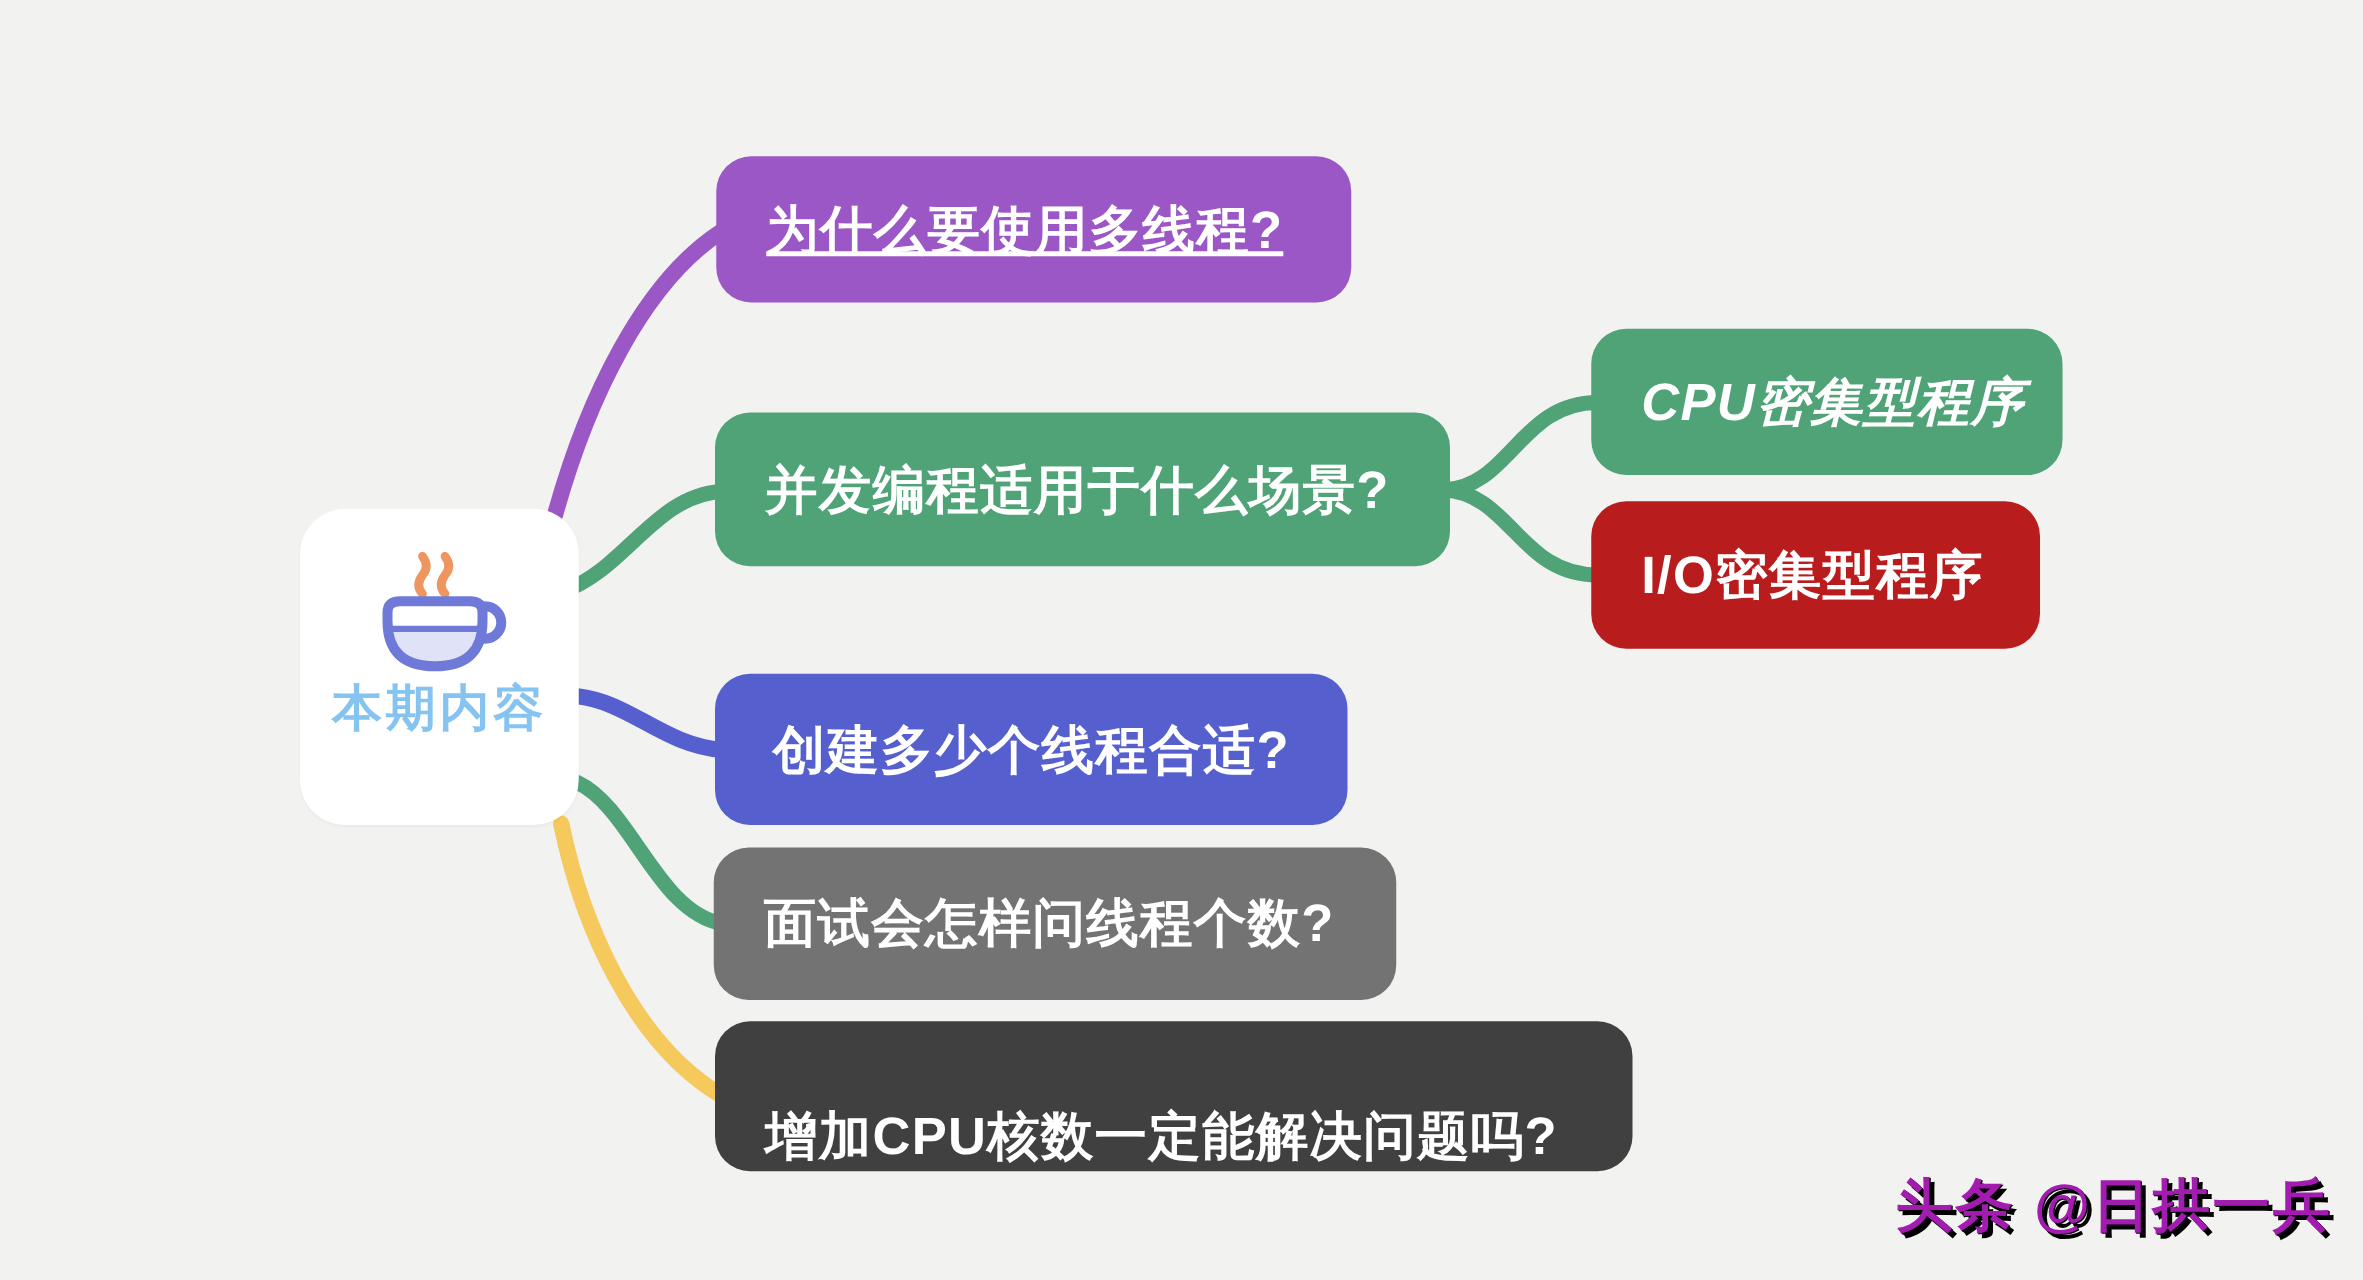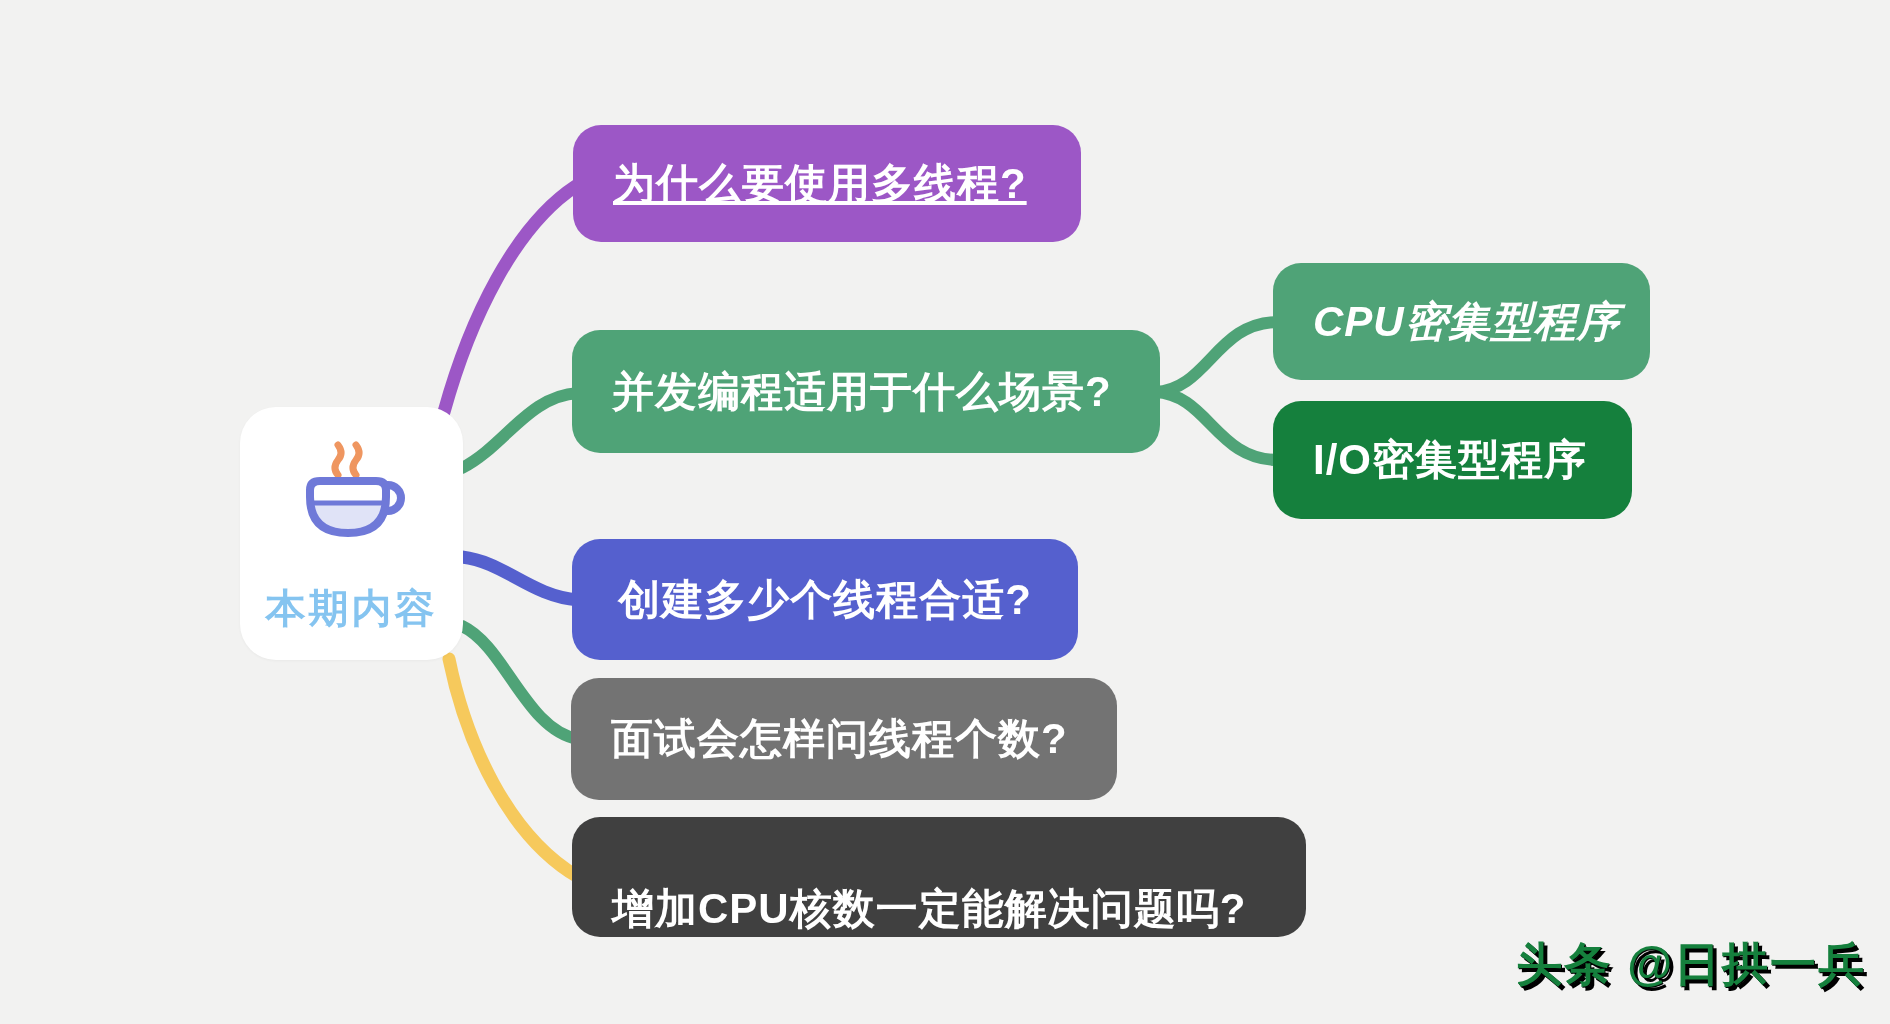--- a/index.html
+++ b/index.html
@@ -37,39 +37,38 @@
     border-radius:36px;
     display:flex;flex-direction:column;align-items:center;
     cursor:pointer;
     box-shadow:0 1px 3px rgba(0,0,0,0.04);
   }
   .center-icon{
     margin-top:30px;
     width:112px;height:102px;
   }
   .center-label{
-    margin-top:42px;
     font-size:40px;
     font-weight:bold;
     letter-spacing:3px;
   }
   .node-why        {left:573px;top:125px;width:508px;height:117px;}
   .node-scenarios  {left:572px;top:330px;width:588px;height:123px;}
   .node-cpu        {left:1273px;top:263px;width:377px;height:117px;font-style:italic;}
   .node-io         {left:1273px;top:401px;width:359px;height:118px;}
   .node-how-many   {left:572px;top:539px;width:506px;height:121px;}
   .node-interview  {left:571px;top:678px;width:546px;height:122px;}
   .node-cores      {left:572px;top:817px;width:734px;height:120px;}
   .watermark{
     position:absolute;
     right:24px;bottom:28px;
     font-size:46px;
     font-weight:bold;
     letter-spacing:2px;
-    color:#15803d;
+    color:#a21caf;
     text-shadow:4px 4px 0 #000000, 1px 1px 0 #000000;
     white-space:nowrap;
   }
 </style>
 </head>
 <body>
 
 <div class="canvas">
 
   <svg class="connectors" width="1890" height="1024" viewBox="0 0 1890 1024" fill="none">
@@ -106,21 +105,21 @@
   </div>
 
   <div class="node node-scenarios" style="background: rgb(79, 163, 119); text-align: right;">
     <span>并发编程适用于什么场景?</span>
   </div>
 
   <div class="node node-cpu" style="background: rgb(79, 163, 119);">
     <span>CPU密集型程序</span>
   </div>
 
-  <div class="node node-io" style="background: #15803d;">
+  <div class="node node-io" style="background: #b91c1c;">
     <span>I/O密集型程序</span>
   </div>
 
   <div class="node node-how-many" style="background: rgb(85, 96, 206); justify-content: center;">
     <span>创建多少个线程合适?</span>
   </div>
 
   <div class="node node-interview" style="background: #737373;">
     <span>面试会怎样问线程个数?</span>
   </div>

